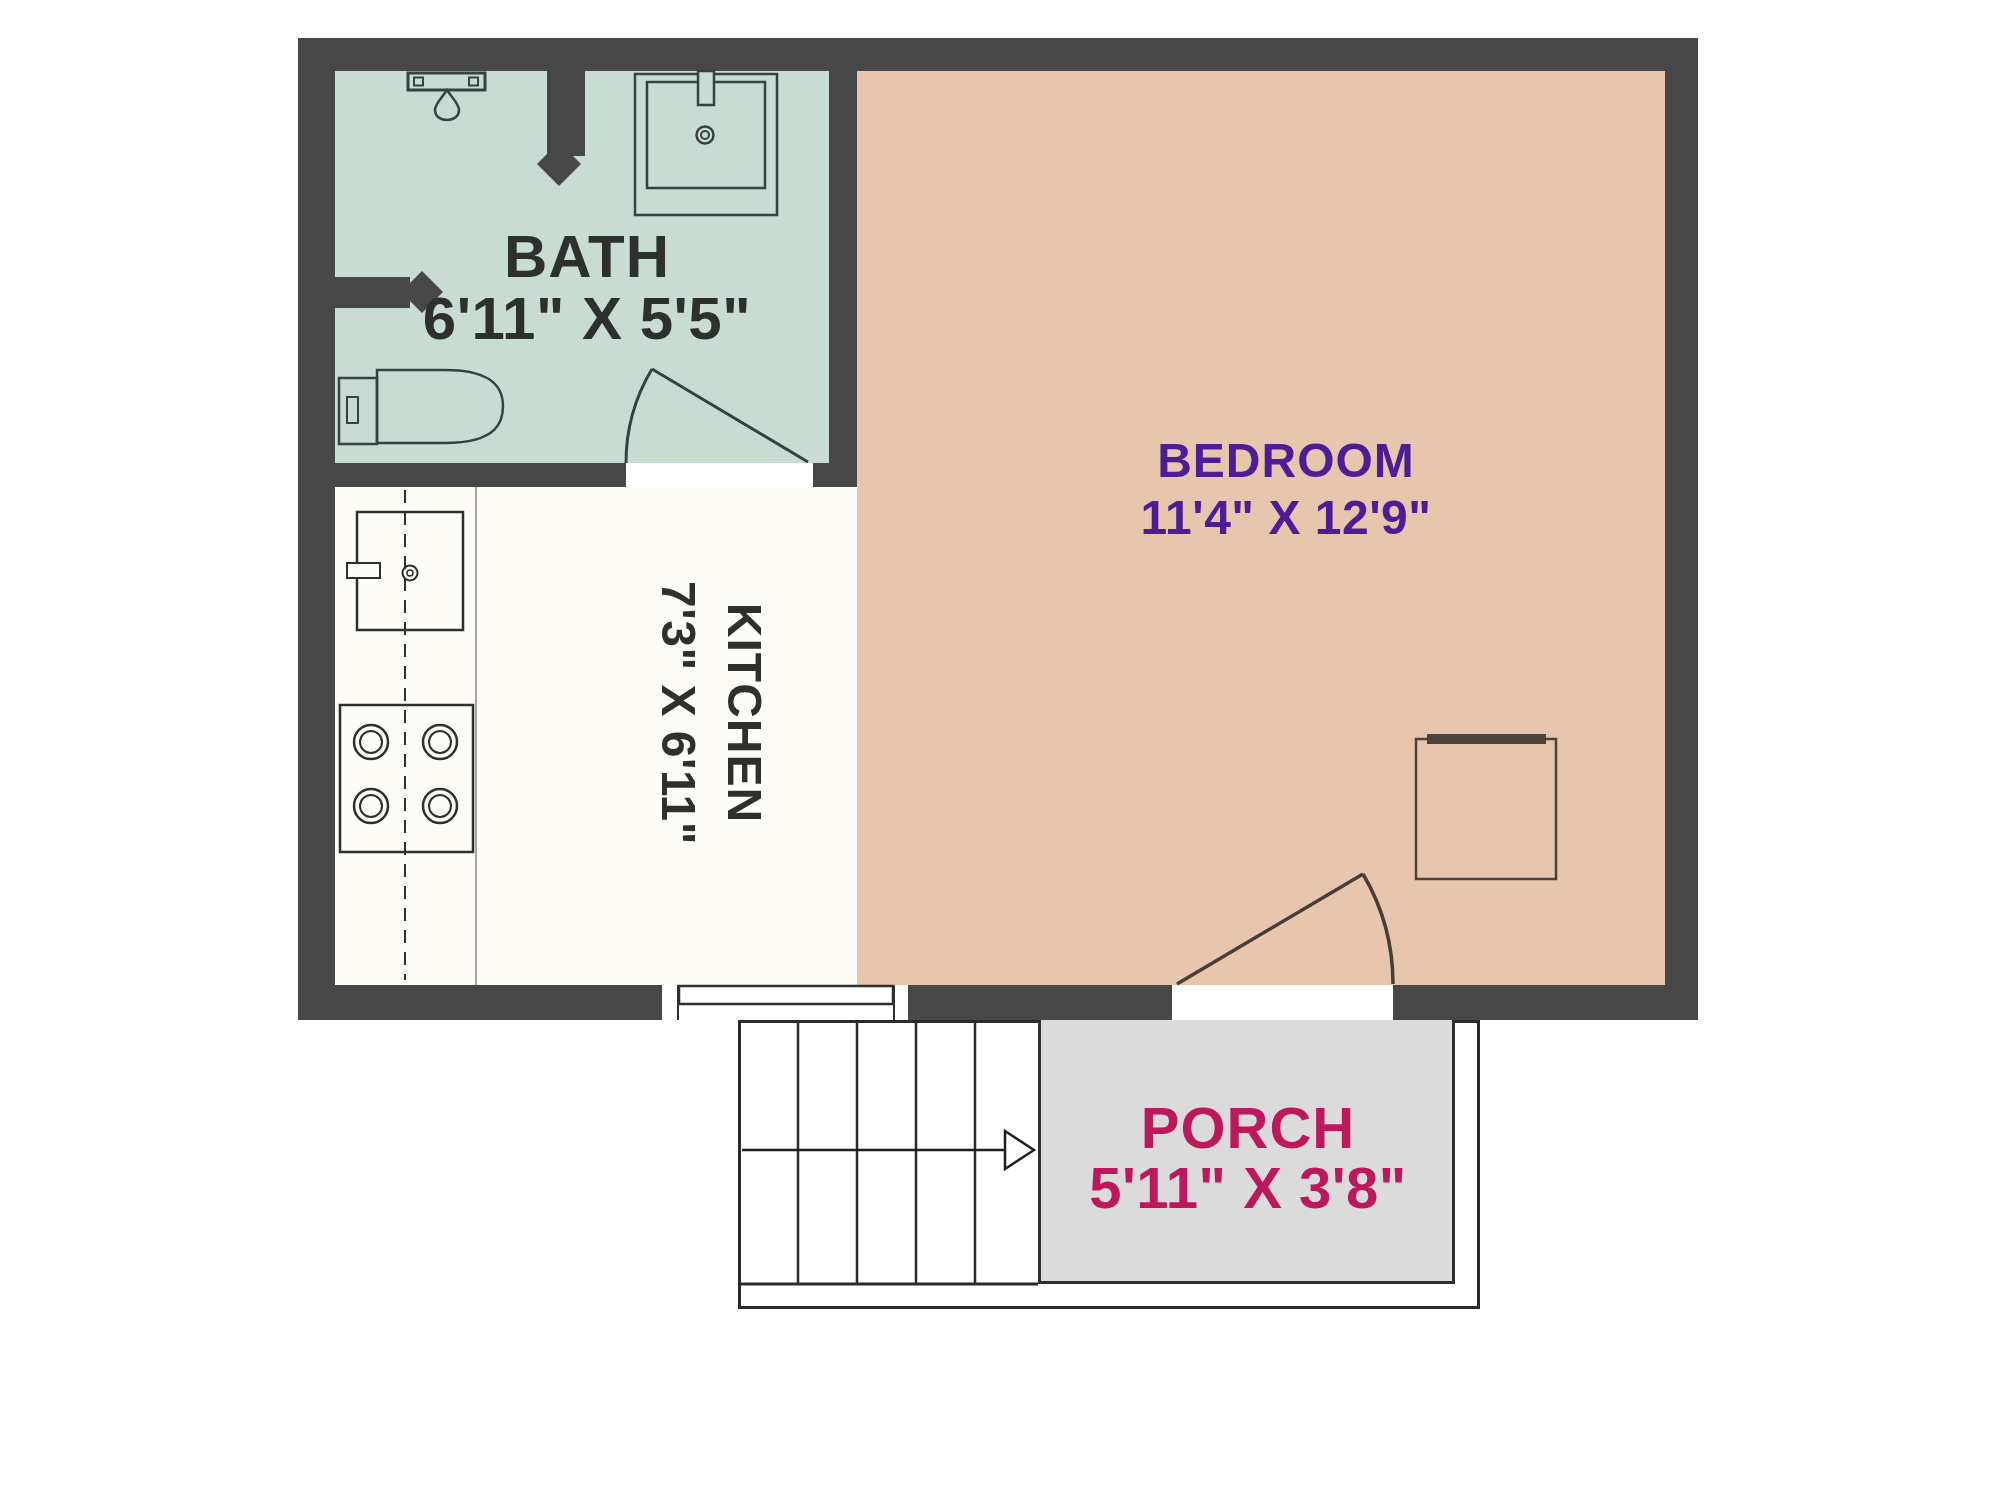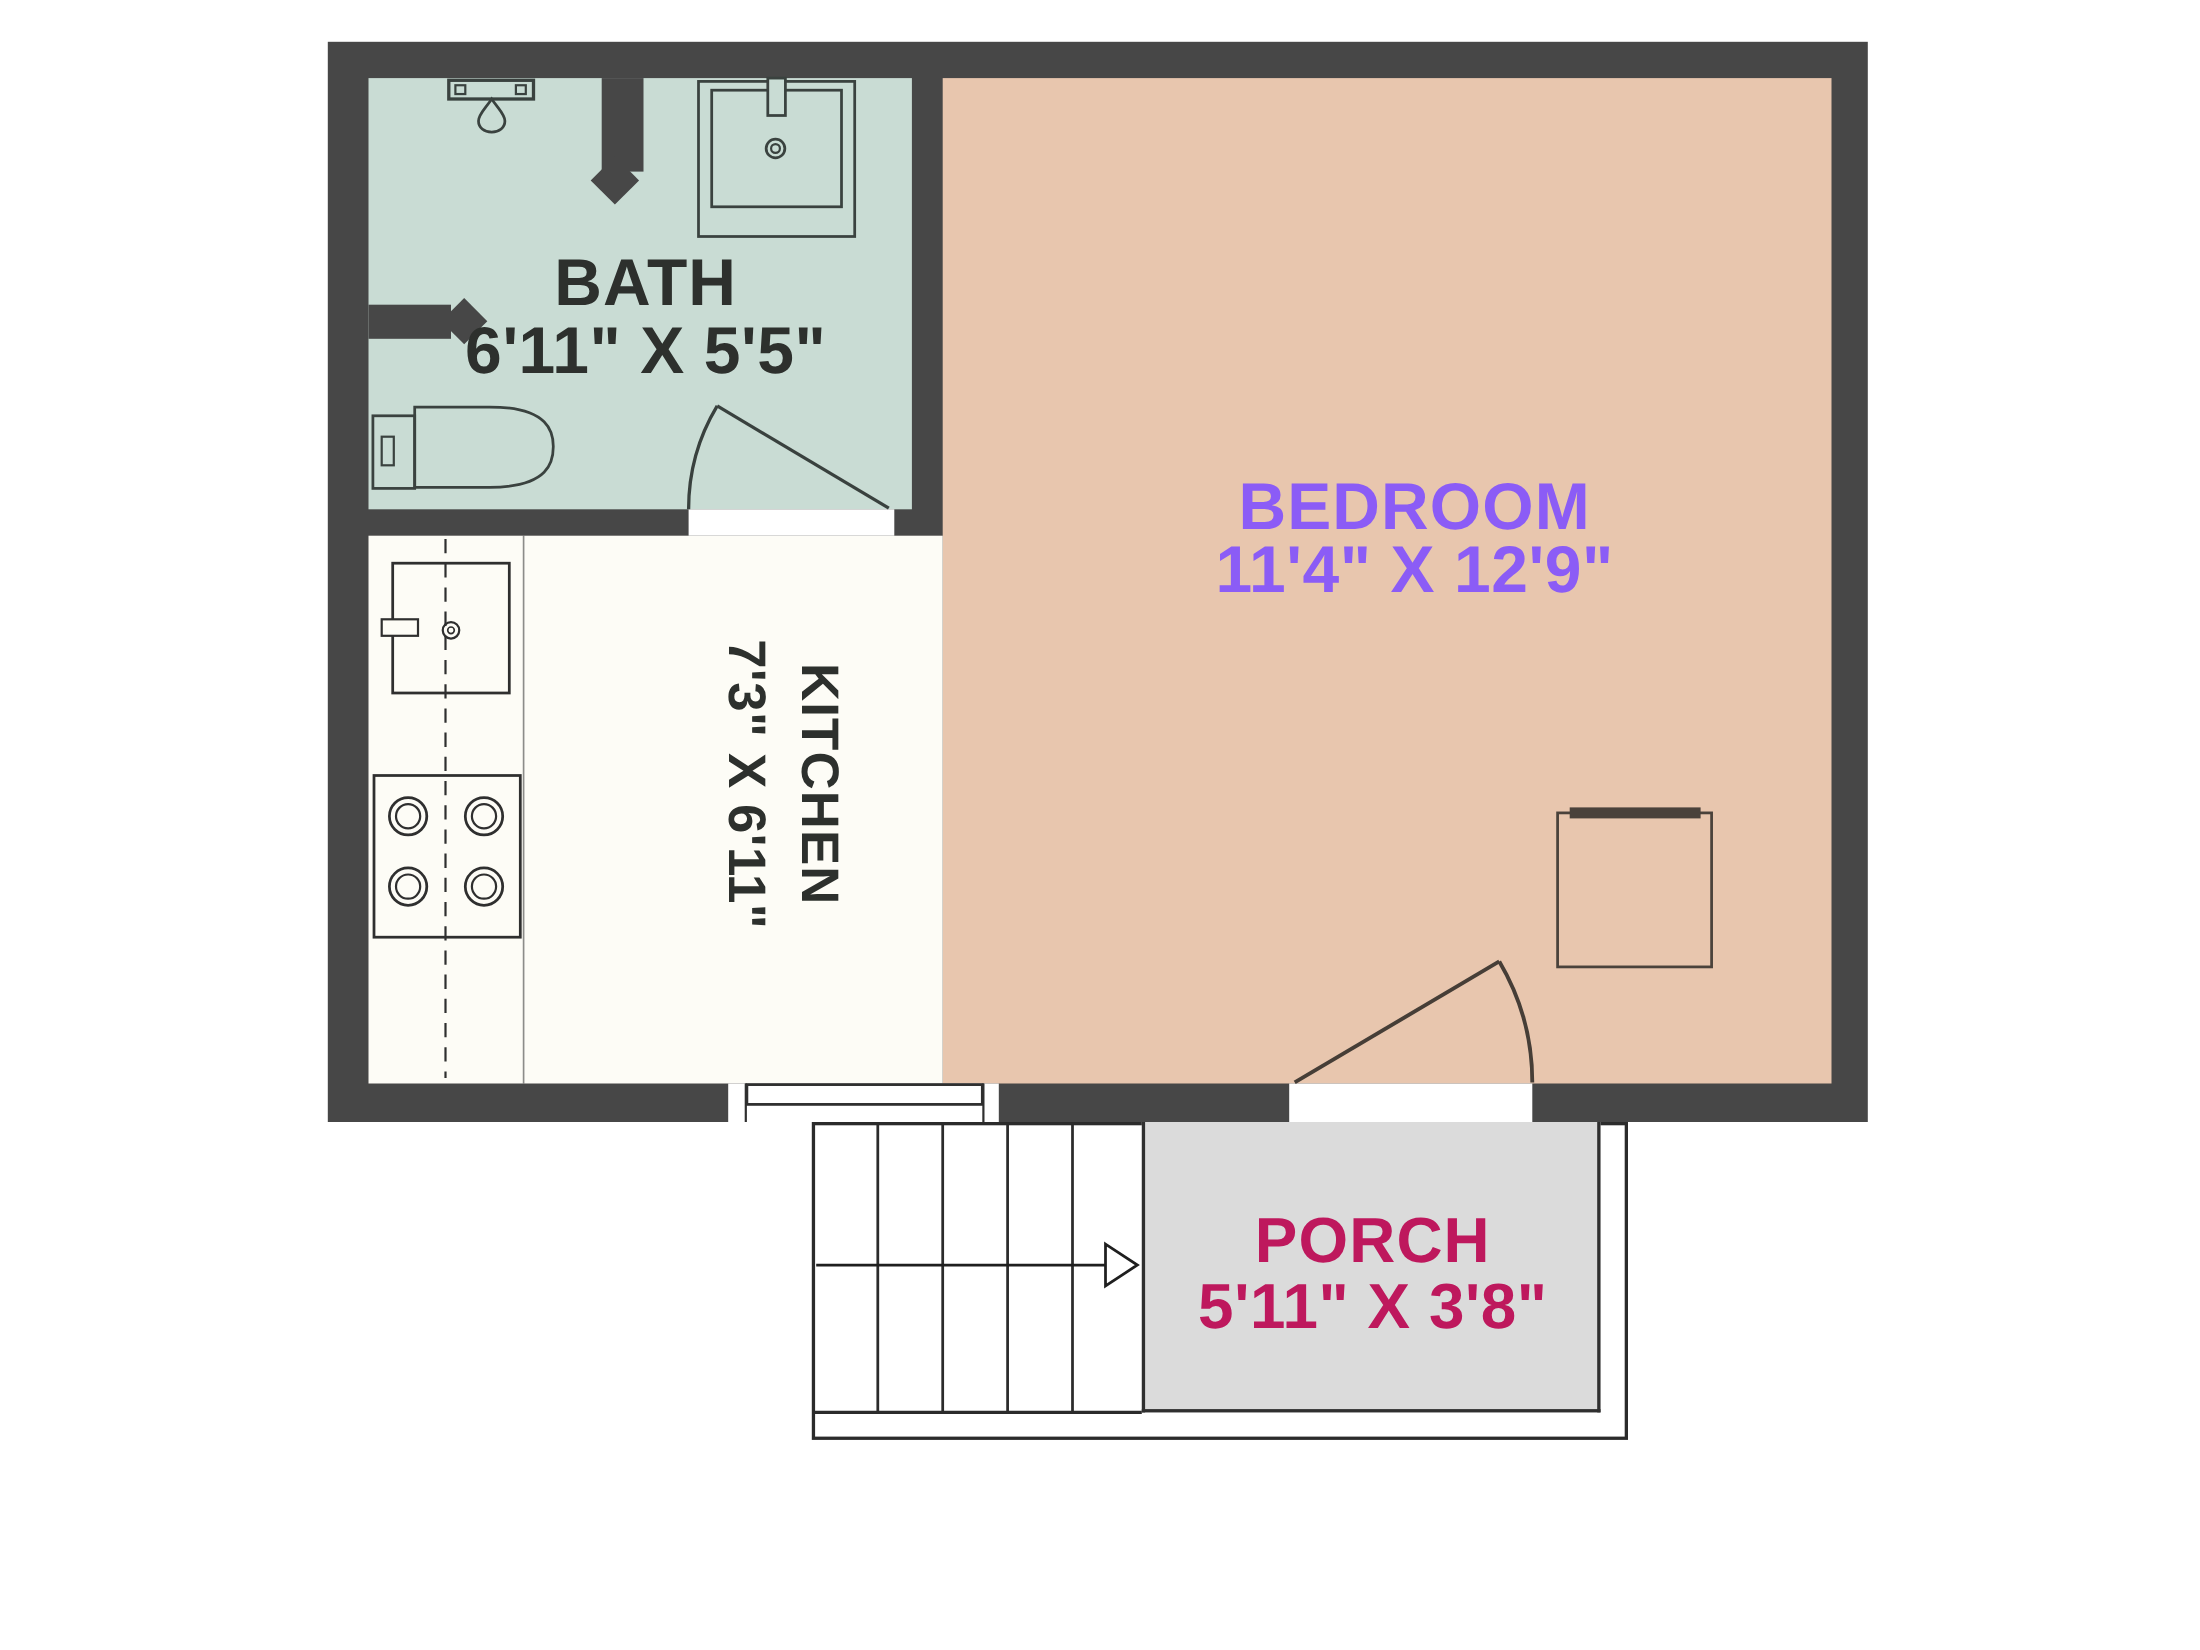--- a/index.html
+++ b/index.html
@@ -16,21 +16,21 @@
   #deck-outline{left:738px;top:1020px;width:742px;height:289px;background:#ffffff;
                 border:3px solid #2b2b2b;box-sizing:border-box;}
   #porch-floor{left:1038px;top:1020px;width:417px;height:264px;background:#dbdbdb;
                border:3px solid #2f2f2f;border-top:none;box-sizing:border-box;}
   #svg-overlay{position:absolute;left:0;top:0;width:2000px;height:1500px;}
   .label{position:absolute;transform:translate(-50%,-50%);text-align:center;
          color:#2d302d;font-weight:bold;white-space:nowrap;}
   .label .room-name{letter-spacing:1px;}
   .label .room-dims{letter-spacing:0.5px;}
   #bath-label{left:587px;top:288px;font-size:60px;line-height:62px;}
-  #bedroom-label{left:1286px;top:489px;font-size:60px;line-height:57px;color:#8b5cf6;}
+  #bedroom-label{left:1286px;top:489px;font-size:48px;line-height:57px;color:#4c1d95;}
   #kitchen-label{left:711px;top:713px;font-size:48px;line-height:66px;
                  transform:translate(-50%,-50%) rotate(90deg);}
   #porch-label{left:1248px;top:1158px;font-size:58px;line-height:60px;color:#be185d;}
 </style>
 </head>
 <body>
 
 <div id="stage">
 
   <div class="block" id="building"></div>

